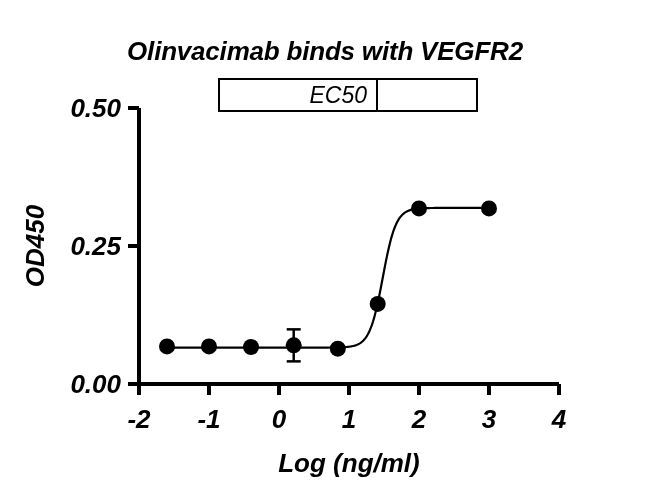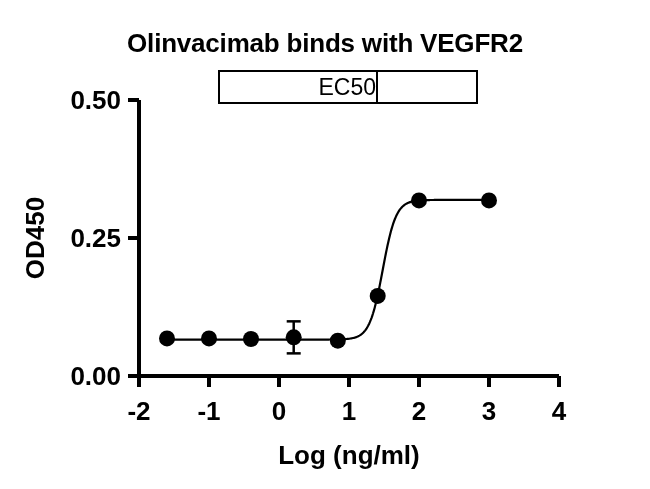--- a/index.html
+++ b/index.html
@@ -10,23 +10,24 @@
   body {
     width: 650px;
     height: 489px;
     font-family: "Liberation Sans", sans-serif;
     color: #000000;
     overflow: hidden;
     position: relative;
   }
   #figure {
     position: absolute;
-    left: 0; top: 4px;
+    left: 0; top: 12px;
     width: 650px;
     height: 372px;
+    font-style: italic;
   }
   .chart-title {
     position: absolute;
     left: 0;
     top: 24px;
     width: 650px;
     text-align: center;
     font-size: 26px;
     font-weight: bold;
     letter-spacing: -0.2px;
@@ -47,20 +48,21 @@
     display: flex;
     align-items: center;
     box-sizing: border-box;
     font-size: 23px;
     font-weight: normal;
     line-height: 1;
   }
   .ec50-cell.label {
     flex: 0 0 158px;
     justify-content: flex-end;
+    padding-right: 9px;
     border-right: 2px solid #000;
   }
   .ec50-cell.value {
     flex: 1 1 auto;
     justify-content: center;
     padding-left: 2px;
   }
   svg.plot {
     position: absolute;
     left: 0;

